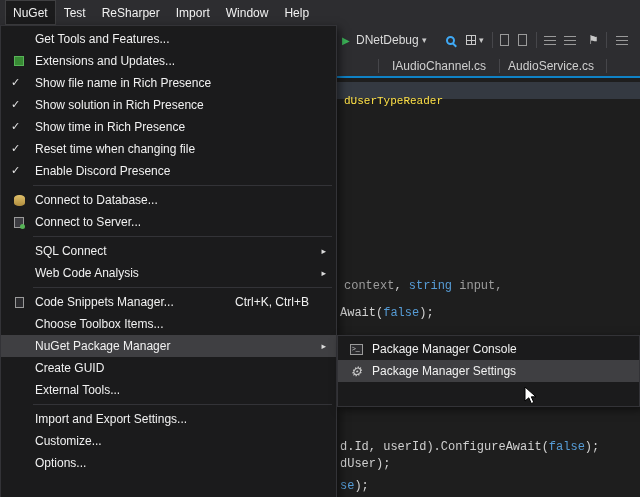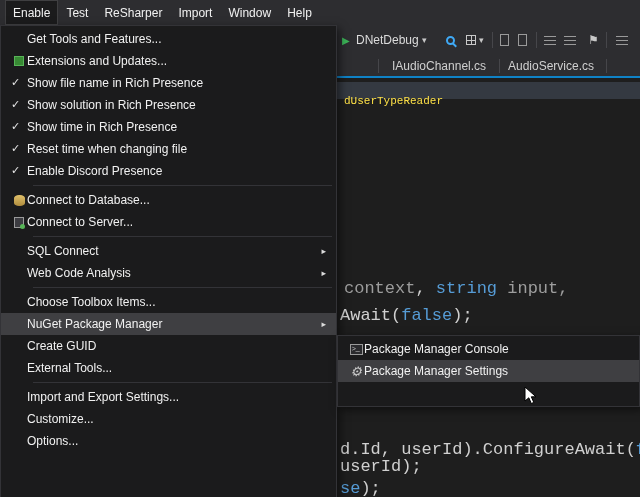--- a/index.html
+++ b/index.html
@@ -46,34 +46,34 @@
     position:absolute; top:55px; left:0; right:0; height:23px;
     background:#2d2d30; border-bottom:2px solid #0f82c6; z-index:1;
   }
   .tab-label { position:absolute; top:4px; font-size:12px; color:#d0d0d0; }
   .tab-div { position:absolute; top:4px; width:1px; height:14px; background:#46464a; }
 
   
   .editor { position:absolute; top:80px; left:0; right:0; bottom:0; background:#1e1e1e; z-index:0; }
   .nav-strip { position:absolute; top:2px; left:0; right:0; height:17px; background:#343941; }
   .nav-text { position:absolute; left:344px; top:13px; font-family:"Liberation Mono",monospace; font-size:11px; color:#fde047; }
-  .code-line { position:absolute; font-family:"Liberation Mono",monospace; font-size:17px; white-space:pre; }
+  .code-line { position:absolute; font-family:"Liberation Mono",monospace; font-size:12px; white-space:pre; }
   .tok { color:#d0d0d0; }
   .tok-dim { color:#9d9d9d; }
   .tok-kw { color:#569cd6; }
 
   
   .menu {
     position:absolute; top:25px; left:0; width:337px; height:480px;
     background:#1b1b1c; border:1px solid #333337; padding:2px 0;
     box-shadow:3px 3px 8px rgba(0,0,0,.5); z-index:50;
   }
   .menu-item {
     position:relative; height:22px; display:flex; align-items:center;
-    padding-left:26px; padding-right:8px; font-size:12px; color:#f1f1f1; cursor:default;
+    padding-left:34px; padding-right:8px; font-size:12px; color:#f1f1f1; cursor:default;
   }
   .menu-item.hl { background:#3f3f42; }
   .mi-check { position:absolute; left:10px; top:4px; font-size:11px; color:#e8e8e8; }
   .mi-icon { position:absolute; left:8px; top:0; width:20px; height:22px; display:flex; align-items:center; justify-content:center; }
   .mi-shortcut { position:absolute; right:27px; font-size:12px; color:#f1f1f1; }
   .mi-arrow { position:absolute; right:10px; top:50%; transform:translateY(-50%); font-size:9px; color:#dcdcdc; }
   .menu-sep { height:1px; background:#333337; margin:3px 4px 3px 32px; }
 
   
   .icon-extensions { width:10px; height:10px; background:#388a34; border:1px solid #57b457; }
@@ -96,21 +96,21 @@
 
   
   .cursor { position:absolute; left:524px; top:386px; z-index:100; }
 </style>
 </head>
 <body>
 
 <div id="root">
 
   <div class="menubar">
-    <div class="mb-item open">Enable</div>
+    <div class="mb-item open">NuGet</div>
     <div class="mb-item">Test</div>
     <div class="mb-item">ReSharper</div>
     <div class="mb-item">Import</div>
     <div class="mb-item">Window</div>
     <div class="mb-item">Help</div>
   </div>
 
   <div class="toolbar">
     <div class="tb-abs" style="left:342px">
       <span class="tb-play">▶</span>
@@ -168,21 +168,21 @@
     <i class="tab-div" style="left:606px"></i>
   </div>
 
   <div class="editor">
     <div class="nav-strip">
       <span class="nav-text">dUserTypeReader</span>
     </div>
     <div class="code-line" style="left:344px; top:199px"><span class="tok-dim">context</span><span class="tok">, </span><span class="tok-kw">string</span><span class="tok-dim"> input,</span></div>
     <div class="code-line" style="left:340px; top:226px"><span class="tok">Await(</span><span class="tok-kw">false</span><span class="tok">);</span></div>
     <div class="code-line" style="left:340px; top:360px"><span class="tok">d.Id, userId).ConfigureAwait(</span><span class="tok-kw">false</span><span class="tok">);</span></div>
-    <div class="code-line" style="left:340px; top:377px"><span class="tok">userId);</span></div>
+    <div class="code-line" style="left:340px; top:377px"><span class="tok">dUser);</span></div>
     <div class="code-line" style="left:340px; top:399px"><span class="tok-kw">se</span><span class="tok">);</span></div>
   </div>
 
   <div class="menu">
     <div class="menu-item">
       <span>Get Tools and Features...</span>
     </div>
     <div class="menu-item">
       <span class="mi-icon">
           <i class="icon-extensions"></i>
@@ -225,20 +225,27 @@
     <div class="menu-sep"></div>
     <div class="menu-item">
       <span>SQL Connect</span>
       <span class="mi-arrow">▸</span>
     </div>
     <div class="menu-item">
       <span>Web Code Analysis</span>
       <span class="mi-arrow">▸</span>
     </div>
     <div class="menu-sep"></div>
+    <div class="menu-item">
+      <span class="mi-icon">
+          <i class="icon-snippets"></i>
+        </span>
+      <span>Code Snippets Manager...</span>
+      <span class="mi-shortcut">Ctrl+K, Ctrl+B</span>
+    </div>
     <div class="menu-item">
       <span>Choose Toolbox Items...</span>
     </div>
     <div class="menu-item hl">
       <span>NuGet Package Manager</span>
       <span class="mi-arrow">▸</span>
     </div>
     <div class="menu-item">
       <span>Create GUID</span>
     </div>

